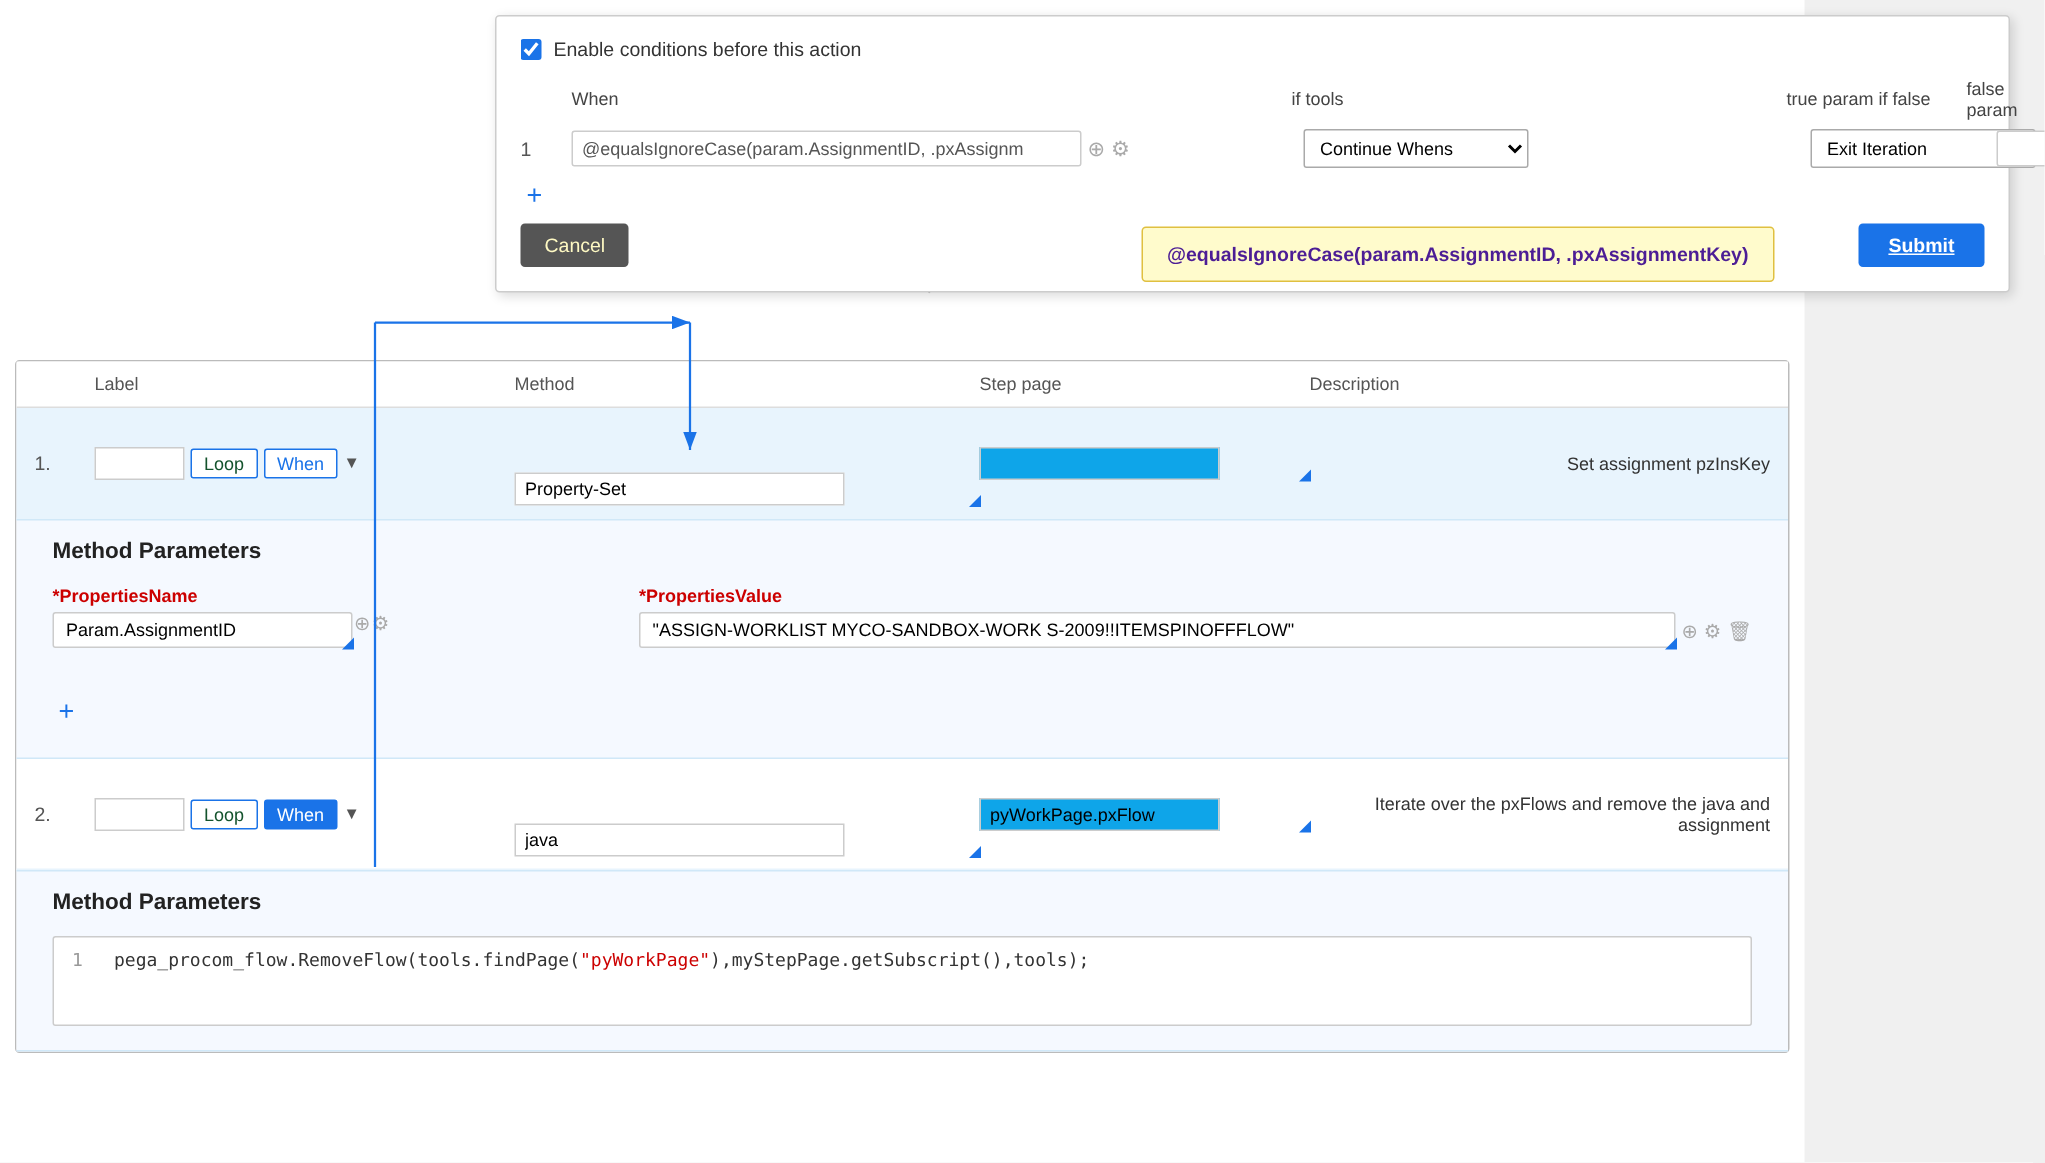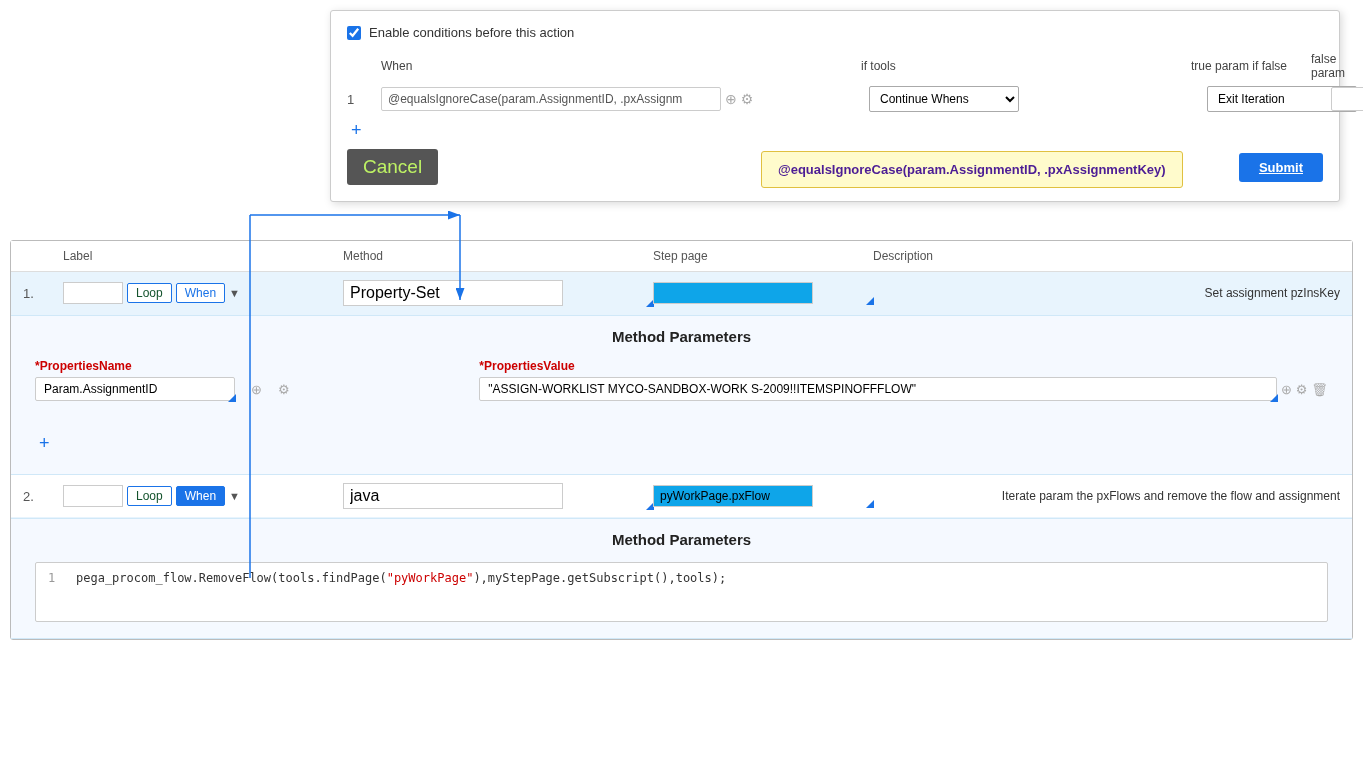--- a/index.html
+++ b/index.html
@@ -4,21 +4,21 @@
   <style>
     * { box-sizing: border-box; margin: 0; padding: 0; }
     body {
       font-family: Arial, sans-serif;
       font-size: 13px;
       background: #f0f0f0;
       color: #333;
     }
 
     .page-container {
-      width: 1363px;
+      width: 1203px;
       min-height: 775px;
       background: #fff;
       position: relative;
     }
 
     
     .top-panel {
       position: absolute;
       top: 10px;
       left: 330px;
@@ -97,26 +97,26 @@
 
     .bottom-actions {
       display: flex;
       align-items: center;
       justify-content: space-between;
       margin-top: 8px;
     }
 
     .btn-cancel {
       background: #555;
-      color: #bef264;
+      color: #fef9c3;
       border: none;
       padding: 7px 16px;
       border-radius: 3px;
       cursor: pointer;
-      font-size: 19px;
+      font-size: 13px;
     }
 
     .btn-submit {
       background: #1a73e8;
       color: #fff;
       border: none;
       padding: 7px 20px;
       border-radius: 3px;
       cursor: pointer;
       font-size: 13px;
@@ -209,22 +209,23 @@
       border: none;
       cursor: pointer;
       color: #555;
       font-size: 11px;
     }
 
     .method-input {
       border: 1px solid #ccc;
       padding: 3px 6px;
       width: 200px;
-      font-size: 16px;
-      background: #fff;
+      font-size: 12px;
+      background: #fff;
+      margin-top: 35px;
     }
 
     .step-page-input {
       border: 1px solid #ccc;
       padding: 3px 6px;
       width: 150px;
       font-size: 12px;
       background: #0ea5e9;
     }
 
@@ -241,21 +242,20 @@
       border-top: 1px solid #d0e8f8;
       border-bottom: 1px solid #d0e8f8;
       padding: 12px 24px 16px;
     }
 
     .method-params-title {
       font-size: 15px;
       font-weight: bold;
       color: #222;
       margin-bottom: 14px;
-      text-align: center;
     }
 
     .params-row {
       display: grid;
       grid-template-columns: 1fr 2fr;
       gap: 20px;
       align-items: start;
       margin-bottom: 28px;
     }
 
@@ -460,21 +460,21 @@
       </div>
       <span class="description-text">Set assignment pzInsKey</span>
     </div>
 
     <div class="method-params-section">
       <div class="method-params-title">Method Parameters</div>
 
       <div class="params-row">
         <div>
           <div class="param-label">*PropertiesName</div>
-          <div style="display:flex;align-items:center;gap:16px;">
+          <div style="display:flex;align-items:flex-start;gap:1px;">
             <div class="param-input-wrapper">
               <input type="text" class="param-input" style="width: 200px;" value="Param.AssignmentID">
               <div class="triangle-marker"></div>
             </div>
             <span style="color:#aaa;cursor:pointer;">⊕</span>
             <span style="color:#aaa;cursor:pointer;">⚙</span>
           </div>
         </div>
         <div>
           <div class="param-label">*PropertiesValue</div>
@@ -505,21 +505,21 @@
       <span></span>
       <span></span>
       <div style="position:relative;">
         <input type="text" class="method-input" style="width: 220px;" value="java">
         <div class="triangle-marker"></div>
       </div>
       <div style="position:relative;">
         <input type="text" class="step-page-input" style="width: 160px;" value="pyWorkPage.pxFlow">
         <div class="triangle-marker"></div>
       </div>
-      <span class="description-text">Iterate param the pxFlows and remove the flow and assignment</span>
+      <span class="description-text">Iterate over the pxFlows and remove the java and assignment</span>
     </div>
 
     <div class="method-params-section">
       <div class="method-params-title">Method Parameters</div>
 
       <div class="code-editor">
         <div class="code-line">
           <span class="line-num">1</span>
           <span class="code-text">
             <span>pega_procom_flow.RemoveFlow(tools.findPage(</span><span class="code-highlight">"pyWorkPage"</span><span>),myStepPage.getSubscript(),tools);</span>

